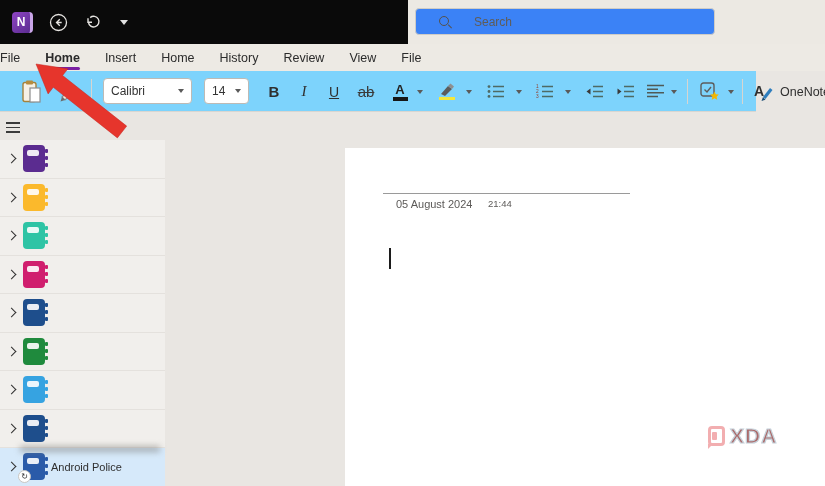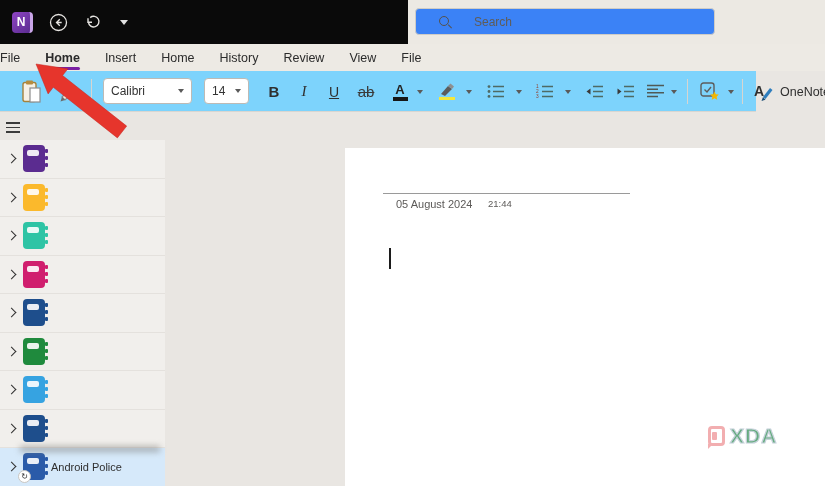--- a/index.html
+++ b/index.html
@@ -85,21 +85,21 @@
   .title-rule { position:absolute; left:38px; top:45px; width:247px; height:1px; background:#9a9a9a; }
   .page-date { position:absolute; left:51px; top:50px; font-size:11px; color:#5c5a58; }
   .page-time { position:absolute; left:143px; top:50px; font-size:9.5px; color:#5c5a58; }
   .text-cursor { position:absolute; left:44px; top:100px; width:1.6px; height:21px; background:#1c1c1c; }
 
   .watermark { position:absolute; left:363px; top:276px; display:flex; align-items:center; gap:5px; opacity:.65; }
   .wm-logo { position:relative; width:17px; height:20px; border:3px solid #ec8487; border-radius:4px; background:#fff; }
   .wm-logo::before { content:""; position:absolute; left:1px; top:3px; width:5px; height:8px; background:#ec8487; border-radius:1px; }
   .wm-logo::after { content:""; position:absolute; left:-3px; bottom:-6px; width:0; height:0;
                     border-left:5px solid #ec8487; border-bottom:5px solid transparent; }
-  .wm-text { font-size:21px; font-weight:bold; letter-spacing:1px; color:#15803d;
+  .wm-text { font-size:21px; font-weight:bold; letter-spacing:1px; color:#7f1d1d;
              -webkit-text-stroke:1.2px #a9bac7; text-shadow:0 0 1px #a9bac7; }
 
   .icon-svg { display:block; }
 </style>
 </head>
 <body>
 
 <div class="titlebar">
   <div class="tb-left">
     <div class="app-icon">N</div>

